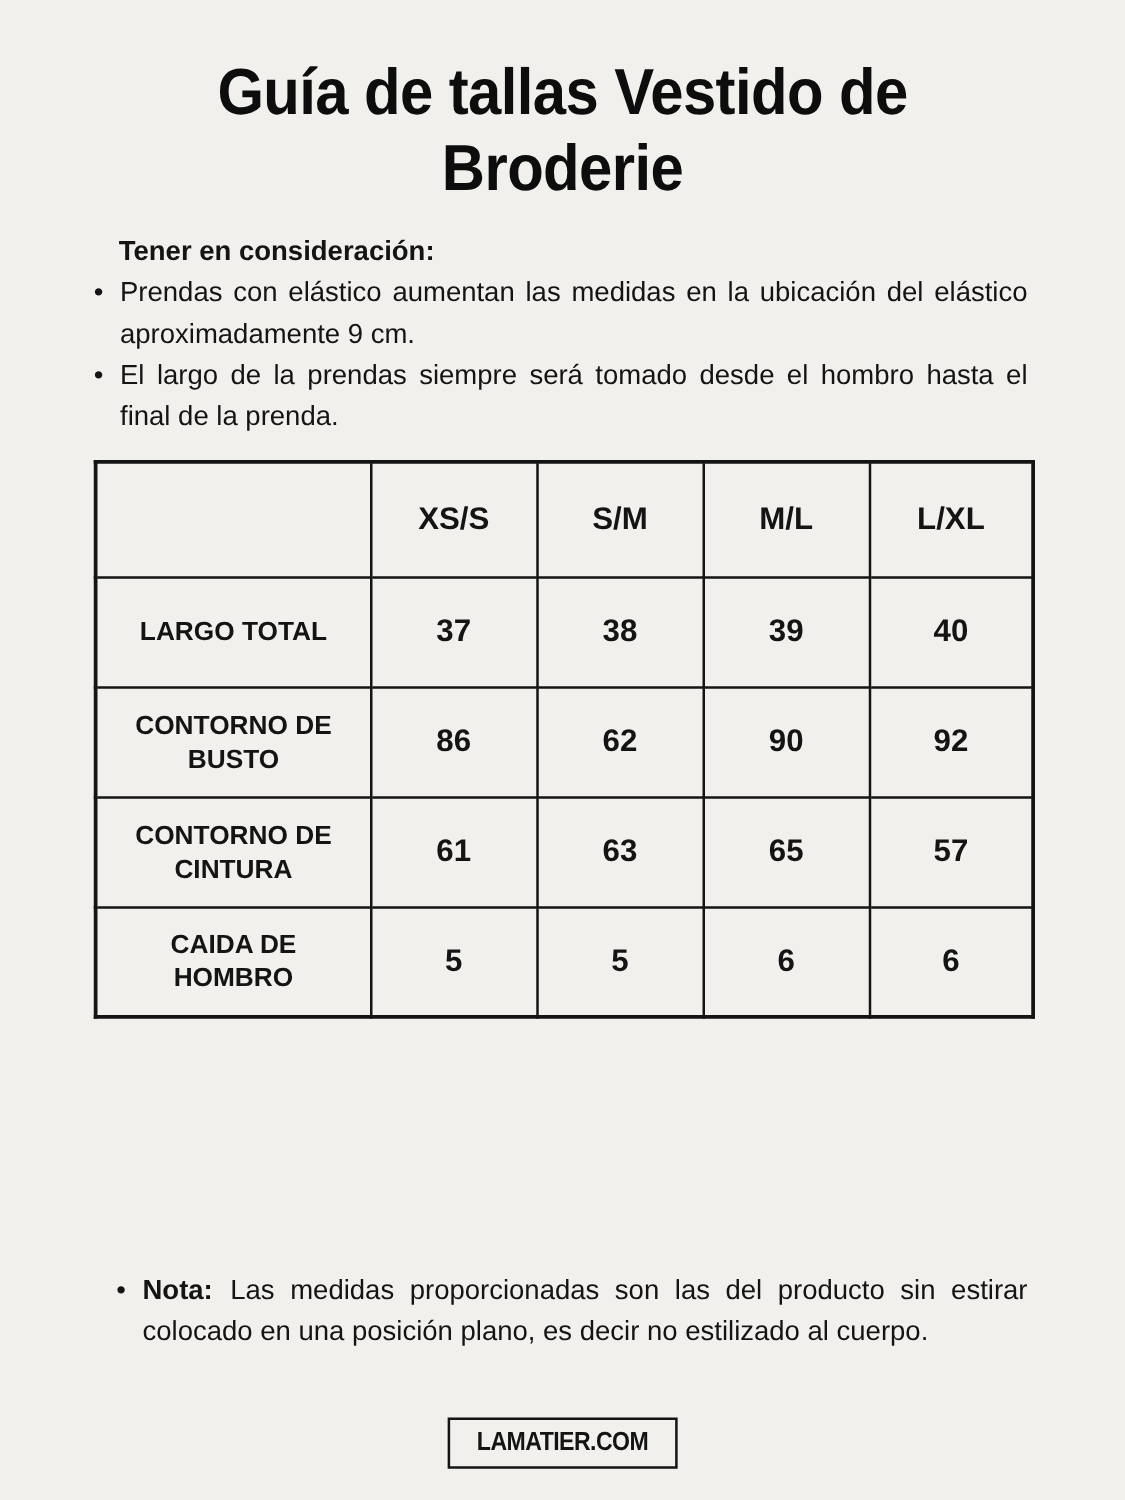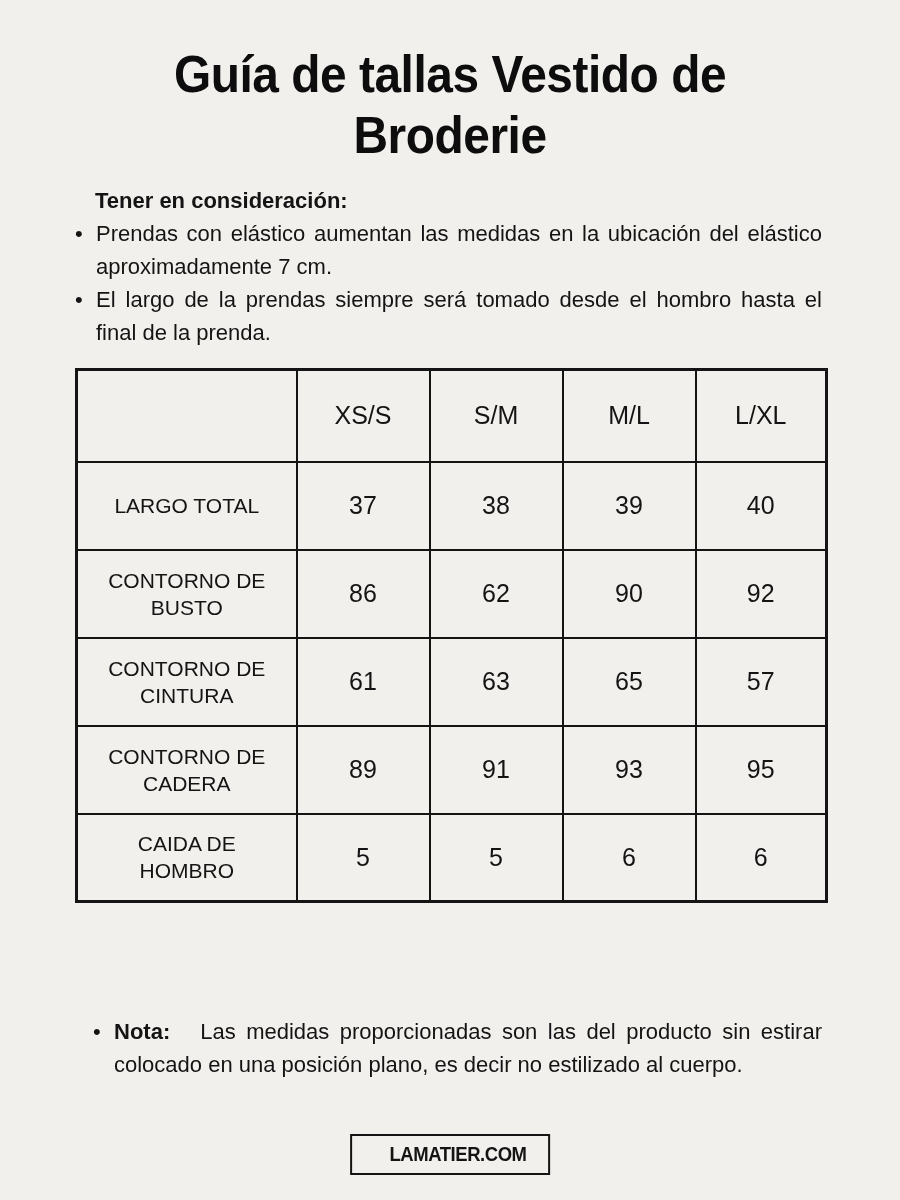--- a/index.html
+++ b/index.html
@@ -42,40 +42,40 @@
 
   
   .size-table {
     position: absolute; top: 368px; left: 75px;
     width: 750px; border-collapse: collapse; table-layout: fixed;
     border: 3px solid #141414;
   }
   .size-table th, .size-table td {
     border: 2px solid #141414;
     text-align: center; vertical-align: middle;
-    font-weight: normal;
+    font-weight: bold;
   }
   .size-table thead th { height: 92px; font-size: 25px; font-stretch: condensed; }
   .size-table tbody th {
     height: 88px; font-size: 21px; line-height: 27px;
     padding: 12px 24px; font-stretch: condensed;
   }
   .size-table tbody td { height: 88px; font-size: 25px; font-stretch: condensed; }
 
   
   .note-block { position: absolute; top: 1015px; left: 93px; width: 729px; }
   .note-row { display: flex; align-items: flex-start; }
-  .note-text b { font-weight: bold; margin-right: 30px; }
+  .note-text b { font-weight: bold; margin-right: 14px; }
 
   
   .brand-box {
     position: absolute; top: 1134px; left: 50%;
     transform: translateX(-50%);
     border: 2px solid #141414;
-    padding: 6px 12px 7px 28px;
+    padding: 6px 12px 7px 12px;
     background: #f2f0ed;
   }
   .brand-label {
     font-size: 21px; font-weight: 800; letter-spacing: -0.5px;
     font-stretch: condensed; white-space: nowrap;
     display: inline-block; transform: scaleX(0.88); transform-origin: 50% 50%;
   }
 </style>
 </head>
 <body>
@@ -85,21 +85,21 @@
   <div class="title-block">
     <div class="title-line">Guía de tallas Vestido de</div>
     <div class="title-line">Broderie</div>
   </div>
 
   <div class="intro-heading">Tener en consideración:</div>
 
   <div class="bullet-list">
     <div class="bullet-row">
       <span class="bullet-glyph">•</span>
-      <span class="bullet-text">Prendas con elástico aumentan las medidas en la ubicación del elástico aproximadamente 7 cm.</span>
+      <span class="bullet-text">Prendas con elástico aumentan las medidas en la ubicación del elástico aproximadamente 9 cm.</span>
     </div>
     <div class="bullet-row">
       <span class="bullet-glyph">•</span>
       <span class="bullet-text">El largo de la prendas siempre será tomado desde el hombro hasta el final de la prenda.</span>
     </div>
   </div>
 
   <table class="size-table">
     <colgroup>
       <col style="width:220px">
@@ -133,27 +133,20 @@
         <td>92</td>
       </tr>
       <tr>
         <th>CONTORNO DE CINTURA</th>
         <td>61</td>
         <td>63</td>
         <td>65</td>
         <td>57</td>
       </tr>
       <tr>
-        <th>CONTORNO DE CADERA</th>
-        <td>89</td>
-        <td>91</td>
-        <td>93</td>
-        <td>95</td>
-      </tr>
-      <tr>
         <th>CAIDA DE HOMBRO</th>
         <td>5</td>
         <td>5</td>
         <td>6</td>
         <td>6</td>
       </tr>
     </tbody>
   </table>
 
   <div class="note-block">

